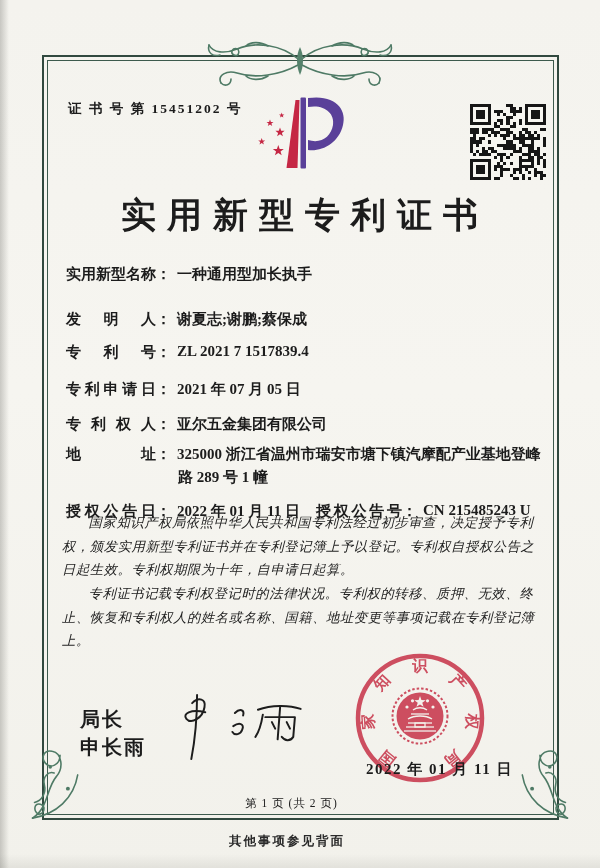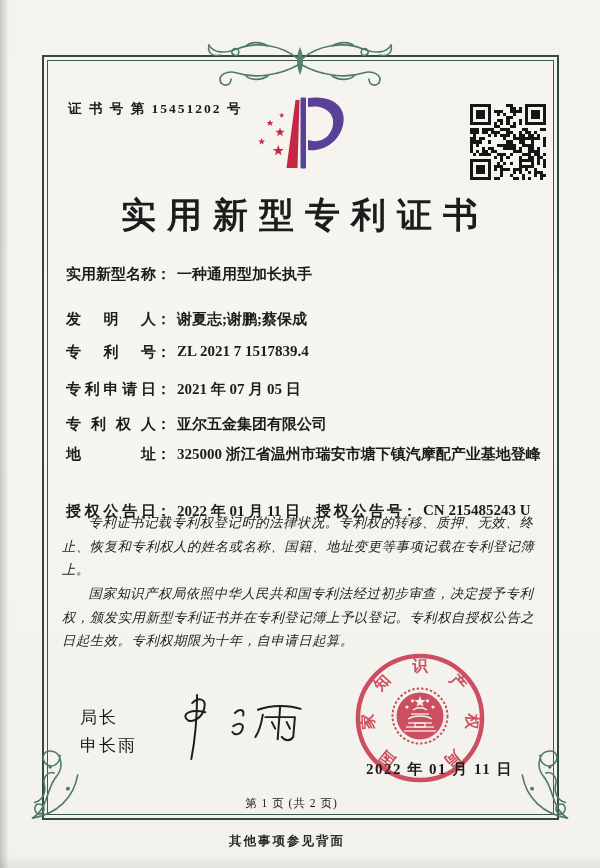--- a/index.html
+++ b/index.html
@@ -20,21 +20,21 @@
     letter-spacing:11px;padding-left:10px;}
   .frow{left:66px;width:482px;font-size:15px;font-weight:600;white-space:nowrap;}
   .flabel{display:inline-block;width:90px;text-align:justify;text-align-last:justify;vertical-align:top;}
   .fcolon{display:inline-block;vertical-align:top;}
   .fvalue{display:inline-block;margin-left:6px;vertical-align:top;white-space:normal;}
   .addr2{margin-left:112px;display:block;margin-top:4px;}
   .grant-no{position:absolute;left:250px;top:0;}
   .paras{left:62px;top:511px;width:482px;font-size:13.3px;line-height:1.78;
     font-style:italic;font-weight:500;letter-spacing:.6px;color:#222;}
   .paras p{margin:0;text-indent:2em;}
-  .officer{left:80px;font-size:17px;font-weight:400;letter-spacing:2px;}
+  .officer{left:80px;font-size:20px;font-weight:700;letter-spacing:2px;}
   .seal-date{left:366px;top:760px;font-size:15px;font-weight:600;letter-spacing:1.5px;z-index:6;}
   .pageno{left:42px;width:499px;top:796px;text-align:center;font-size:11.5px;font-weight:400;letter-spacing:1px;}
   .backnote{left:42px;width:490px;top:833px;text-align:center;font-size:12.5px;
     font-weight:600;letter-spacing:2px;color:#2a2a2a;}
   svg{display:block;}
   .seal-svg{opacity:.93;mix-blend-mode:multiply;z-index:5;}
 </style>
 </head>
 <body>
 
@@ -316,31 +316,32 @@
   <span class="flabel">专利号</span><span class="fcolon">：</span><span class="fvalue">ZL 2021 7 1517839.4</span>
 </div>
 <div class="abs frow" style="top:380px;">
   <span class="flabel">专利申请日</span><span class="fcolon">：</span><span class="fvalue">2021 年 07 月 05 日</span>
 </div>
 <div class="abs frow" style="top:415px;">
   <span class="flabel">专利权人</span><span class="fcolon">：</span><span class="fvalue">亚尔五金集团有限公司</span>
 </div>
 <div class="abs frow" style="top:445px;">
   <span class="flabel">地址</span><span class="fcolon">：</span><span class="fvalue" style="max-width:370px;">325000 浙江省温州市瑞安市塘下镇汽摩配产业基地登峰</span>
+  <span class="addr2">路 289 号 1 幢</span>
 </div>
 <div class="abs frow" style="top:502px;">
   <span class="flabel">授权公告日</span><span class="fcolon">：</span><span class="fvalue">2022 年 01 月 11 日</span>
   <span class="grant-no">
     <span class="flabel" style="width:86px;">授权公告号</span><span class="fcolon">：</span><span class="fvalue">CN 215485243 U</span>
   </span>
 </div>
 
 <div class="abs paras">
+  <p>国家知识产权局依照中华人民共和国专利法经过初步审查，决定授予专利权，颁发实用新型专利证书并在专利登记簿上予以登记。专利权自授权公告之日起生效。专利权期限为十年，自申请日起算。</p>
   <p>专利证书记载专利权登记时的法律状况。专利权的转移、质押、无效、终止、恢复和专利权人的姓名或名称、国籍、地址变更等事项记载在专利登记簿上。</p>
-  <p>国家知识产权局依照中华人民共和国专利法经过初步审查，决定授予专利权，颁发实用新型专利证书并在专利登记簿上予以登记。专利权自授权公告之日起生效。专利权期限为十年，自申请日起算。</p>
 </div>
 
 <div class="abs officer" style="top:706px;">局长</div>
 <div class="abs officer" style="top:734px;">申长雨</div>
 
 <svg class="abs" style="left:166px;top:690px;" width="146" height="74" viewBox="0 0 170 90">
   <g stroke="#1d1d1d" stroke-width="2.4" fill="none" stroke-linecap="round" stroke-linejoin="round">
     <path d="M28,16 C36,8 45,11 43,21 C41,34 27,42 21,35 C16,29 26,23 44,27"></path>
     <path d="M34,6 C34,28 32,58 27,84"></path>
     <path d="M80,28 C86,22 92,24 90,31"></path>

